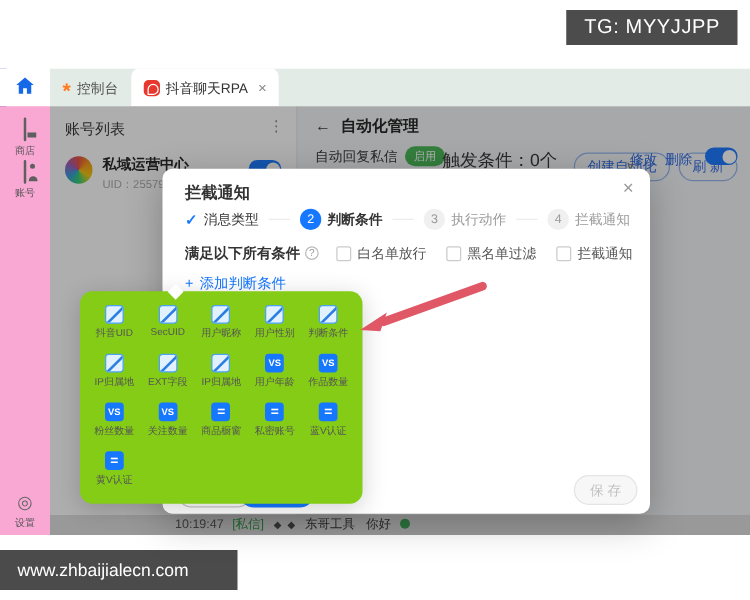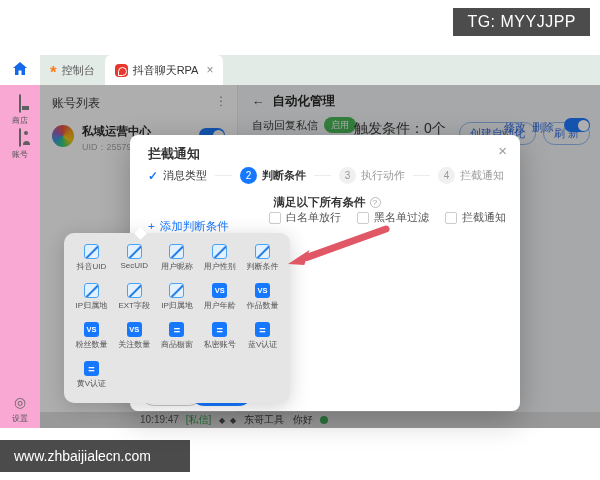--- a/index.html
+++ b/index.html
@@ -79,38 +79,38 @@
   .m-close { position:absolute; right:13px; top:7px; font-size:15px; color:#999; }
   .steps { position:absolute; left:18px; right:16px; top:32px; display:flex; align-items:center; font-size:11px; }
   .stp { display:flex; align-items:center; gap:5px; white-space:nowrap; }
   .s-check { color:#1677ff; font-weight:bold; font-size:12px; }
   .s-circle { width:17px; height:17px; border-radius:50%; font-size:10px; display:flex;
     align-items:center; justify-content:center; }
   .s-circle.on { background:#1677ff; color:#fff; }
   .s-circle.off { background:#f0f0f0; color:#999; }
   .s-lbl.dark { color:#333; } .s-lbl.dim { color:#9b9b9b; }
   .s-line { flex:1; height:1px; background:#ececec; margin:0 8px; }
-  .cond-row { position:absolute; left:18px; right:14px; top:60px; display:flex; align-items:center;flex-direction:column; }
+  .cond-row { position:absolute; left:18px; right:14px; top:60px; display:flex; align-items:center; }
   .cond-title { font-size:11.5px; font-weight:bold; color:#333; display:flex; align-items:center; gap:4px; }
   .help { width:11px; height:11px; border-radius:50%; border:1px solid #bbb; color:#999; font-size:8px;
     font-weight:normal; display:inline-flex; align-items:center; justify-content:center; }
   .cks { margin-left:auto; display:flex; gap:16px; }
   .ck { display:flex; align-items:center; gap:5px; font-size:11px; color:#555; }
   .ckbox { width:12px; height:12px; border:1px solid #ccc; border-radius:2px; background:#fff; }
   .add-cond { position:absolute; left:18px; top:84px; font-size:11.5px; color:#1677ff; }
   .add-cond .plus { margin-right:5px; }
   .m-footer-prev { position:absolute; left:11px; bottom:5px; font-size:11px; color:#555; background:#fff;
     border:1px solid #c9c9c9; border-radius:15px; padding:4px 13px; }
   .m-footer-next { position:absolute; left:61px; bottom:5px; font-size:11px; color:#fff; background:#1677ff;
     border:1px solid #1677ff; border-radius:15px; padding:4px 13px; }
   .m-save { position:absolute; right:10px; bottom:7px; font-size:11px; color:#c0c0c0; background:#f7f7f7;
     border:1px solid #e4e4e4; border-radius:14px; padding:3.5px 12px; }
 
   
-  .popup { position:absolute; left:64px; top:233px; width:226px; background:#e5e5e5; border-radius:10px;
+  .popup { position:absolute; left:64px; top:233px; width:226px; background:#84cc16; border-radius:10px;
     box-shadow:0 4px 20px rgba(0,0,0,0.18); z-index:20; padding:9px 7px 8px; }
   .popup .caret { position:absolute; top:-4px; left:72px; width:9px; height:9px; background:#fff; transform:rotate(45deg); }
   .grid { display:grid; grid-template-columns:repeat(5,1fr); gap:3px 2px; }
   .cell { height:36px; text-align:center; padding-top:2px; border-radius:5px; }
   .cell .lbl { display:block; font-size:8px; color:#555; margin-top:2px; white-space:nowrap; }
   .cond-icon { width:15px; height:15px; border-radius:3px; margin:0 auto; display:flex; align-items:center;
     justify-content:center; font-size:7.5px; font-weight:bold; position:relative; overflow:hidden; }
   .cond-icon[data-icontype="match"] { background:#e2f1ff; border:1px solid #4aa3f5; }
   .cond-icon[data-icontype="match"]::after { content:""; position:absolute; left:-2px; top:6px; width:19px;
     height:2px; background:#2a7de1; transform:rotate(-45deg); }
@@ -253,20 +253,21 @@
         </span>
       </span>
     </div>
 
     <div class="add-cond">
       <span class="plus">+</span><span>添加判断条件</span>
     </div>
 
     <button class="m-footer-prev">上一步</button>
     <button class="m-footer-next">下一步</button>
+    <button class="m-save">保 存</button>
   </div>
 
   <div class="popup">
     <span class="caret"></span>
     <div class="grid">
       <div class="cell">
         <span class="cond-icon" data-icontype="match"></span>
         <span class="lbl">抖音UID</span>
       </div>
       <div class="cell">

